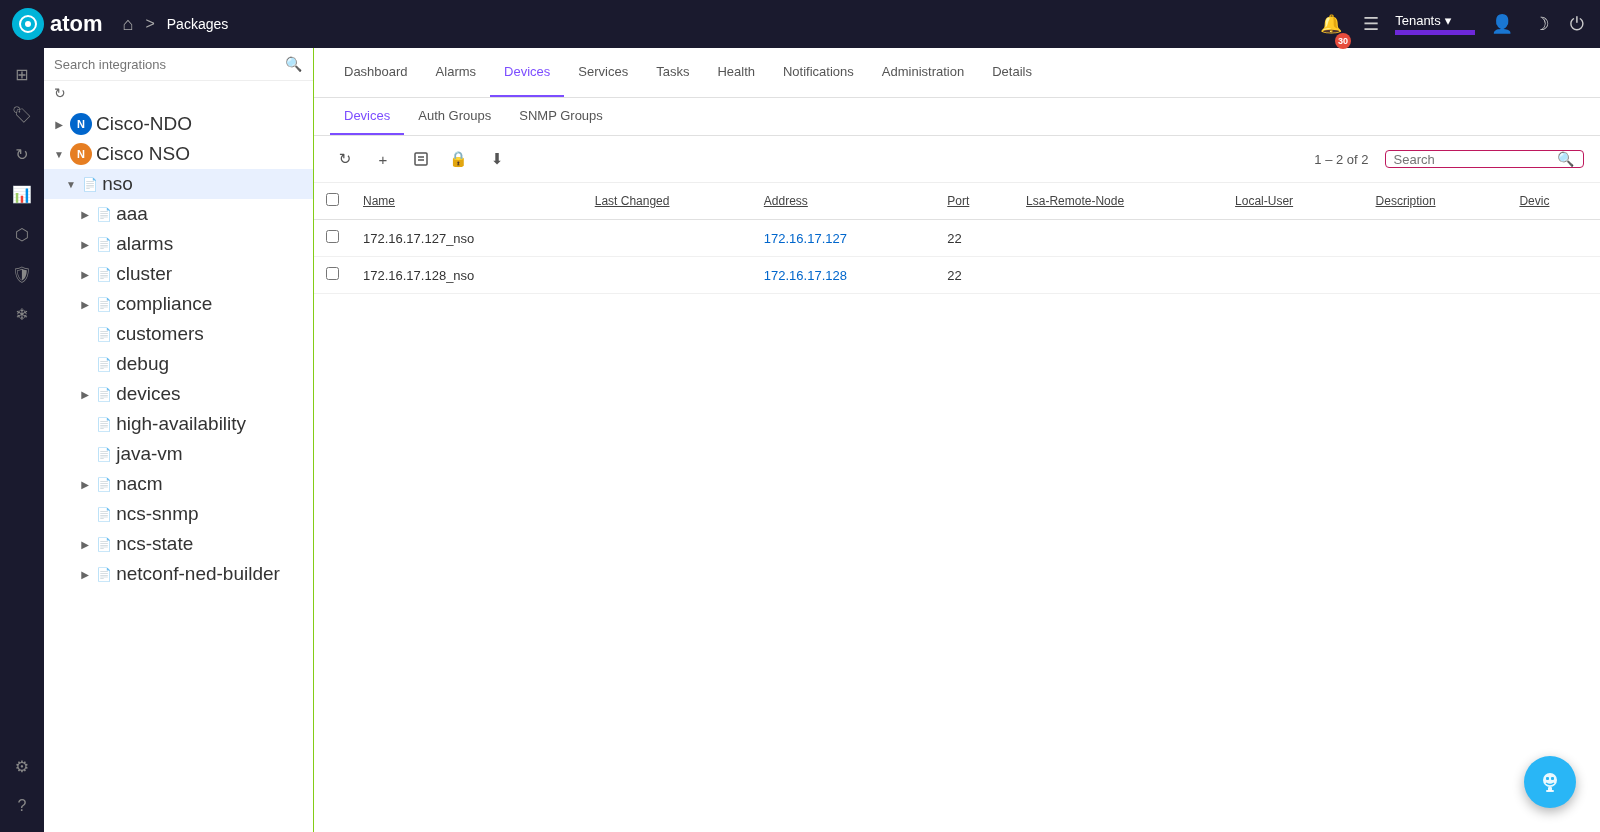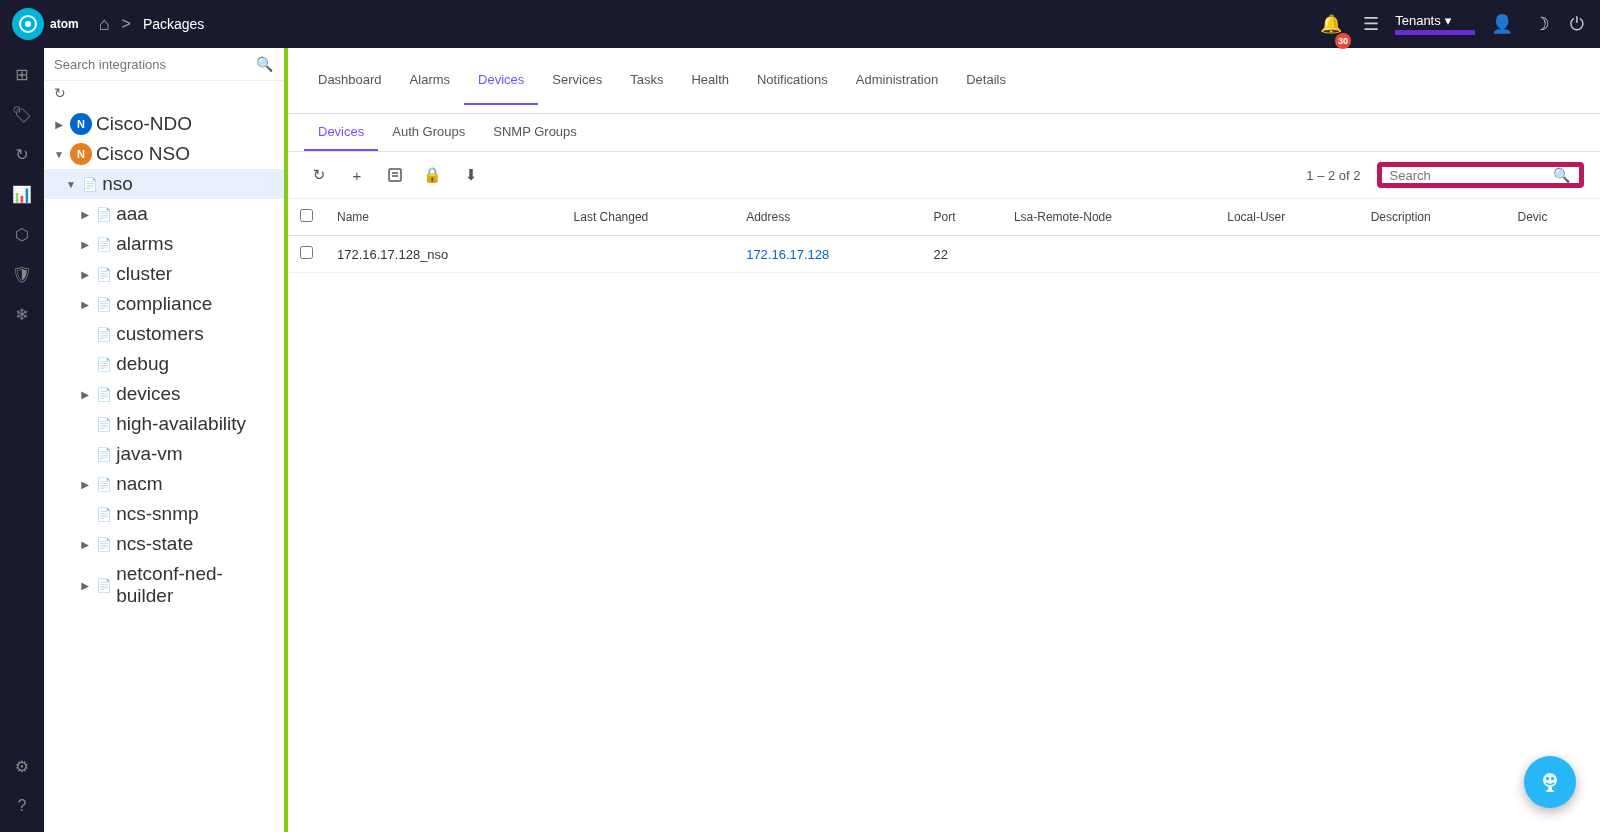--- a/index.html
+++ b/index.html
@@ -3,21 +3,21 @@
   <meta charset="utf-8">
   <style>
     * { box-sizing: border-box; margin: 0; padding: 0; font-family: 'Segoe UI', Arial, sans-serif; }
     body { display: flex; flex-direction: column; height: 832px; width: 1600px; overflow: hidden; background: #f5f5f5; }
 
     
     .topbar {
       display: flex; align-items: center; height: 48px; background: #1a1a2e;
       padding: 0 12px; gap: 12px; flex-shrink: 0; z-index: 100;
     }
-    .topbar-logo { display: flex; align-items: center; gap: 6px; color: white; font-size: 12px; font-weight: bold; margin-right: 8px; }
+    .topbar-logo { display: flex; align-items: center; gap: 6px; color: white; font-size: 22px; font-weight: bold; margin-right: 8px; }
     .topbar-logo-icon { width: 32px; height: 32px; border-radius: 50%; background: #00b4d8; display: flex; align-items: center; justify-content: center; font-size: 16px; font-weight: bold; color: white; }
     .topbar-home { color: #aaa; font-size: 18px; cursor: pointer; }
     .topbar-sep { color: #aaa; }
     .topbar-breadcrumb { color: white; font-size: 14px; }
     .topbar-spacer { flex: 1; }
     .topbar-icon-btn { position: relative; color: #ccc; font-size: 18px; cursor: pointer; padding: 4px; }
     .notif-badge { position: absolute; top: -4px; right: -4px; background: #e74c3c; color: white; font-size: 9px; border-radius: 50%; width: 16px; height: 16px; display: flex; align-items: center; justify-content: center; font-weight: bold; margin-top: 28px; }
     .topbar-tenant { display: flex; align-items: center; gap: 4px; color: white; font-size: 13px; cursor: pointer; border-bottom: 5px solid #6d28d9; padding-bottom: 2px; min-width: 80px; }
 
     
@@ -26,21 +26,21 @@
     
     .icon-sidebar {
       width: 44px; background: #1a1a2e; display: flex; flex-direction: column; align-items: center;
       padding: 8px 0; gap: 4px; flex-shrink: 0;
     }
     .icon-sidebar-item { width: 36px; height: 36px; display: flex; align-items: center; justify-content: center; cursor: pointer; border-radius: 6px; color: #888; font-size: 16px; }
     .icon-sidebar-bottom { margin-top: auto; }
 
     
     .tree-sidebar {
-      width: 244px; background: white; border-right: 4px solid #84cc16;
+      width: 270px; background: white; border-right: 1px solid #84cc16;
       display: flex; flex-direction: column; flex-shrink: 0; overflow: hidden;
     }
     .tree-search { display: flex; align-items: center; padding: 8px 10px; border-bottom: 1px solid #eee; gap: 6px; }
     .tree-search input { flex: 1; border: none; outline: none; font-size: 13px; color: #333; background: transparent; }
     .tree-search-icon { color: #666; font-size: 14px; cursor: pointer; }
     .tree-refresh { padding: 4px 10px; color: #666; font-size: 14px; cursor: pointer; }
     .tree-content { flex: 1; overflow-y: auto; padding: 4px 0; }
 
     
     .tree-item { display: flex; align-items: center; padding: 4px 8px; cursor: pointer; font-size: 13px; color: #333; gap: 4px; }
@@ -49,43 +49,43 @@
     .tree-icon { font-size: 13px; flex-shrink: 0; }
     .tree-label { font-size: 19px; }
     .tree-group-icon { width: 22px; height: 22px; border-radius: 50%; display: flex; align-items: center; justify-content: center; font-size: 11px; font-weight: bold; color: white; flex-shrink: 0; }
     .tree-group-icon.blue { background: #0066cc; }
     .tree-group-icon.orange { background: #e67e22; }
 
     
     .content-area { flex: 1; display: flex; flex-direction: column; overflow: hidden; }
 
     
-    .tabs-row { display: flex; align-items: center; background: white; border-bottom: 1px solid #e0e0e0; padding: 8px 16px; flex-shrink: 0; }
+    .tabs-row { display: flex; align-items: center; background: white; border-bottom: 1px solid #e0e0e0; padding: 0 16px; flex-shrink: 0; }
     .tab { padding: 16px 14px; font-size: 13px; color: #555; cursor: pointer; border-bottom: 2px solid transparent; white-space: nowrap; }
     .tab.active { color: #7c4dff; border-bottom: 2px solid #7c4dff; font-weight: 500; }
 
     
     .subtabs-row { display: flex; align-items: center; background: white; border-bottom: 1px solid #e0e0e0; padding: 0 16px; flex-shrink: 0; }
     .subtab { padding: 10px 14px; font-size: 13px; color: #555; cursor: pointer; border-bottom: 2px solid transparent; }
     .subtab.active { color: #7c4dff; border-bottom: 2px solid #7c4dff; }
 
     
     .toolbar { display: flex; align-items: center; padding: 8px 16px; background: white; border-bottom: 1px solid #eee; gap: 8px; flex-shrink: 0; }
     .toolbar-btn { width: 30px; height: 30px; display: flex; align-items: center; justify-content: center; cursor: pointer; color: #555; font-size: 15px; border-radius: 4px; }
     .toolbar-spacer { flex: 1; }
     .toolbar-count { font-size: 13px; color: #555; margin-right: 8px; }
-    .toolbar-search { display: flex; align-items: center; border: 5px solid #be185d; border-radius: 4px; padding: 0 8px; gap: 4px; background: white; }
+    .toolbar-search { display: flex; align-items: center; border: 1px solid #be185d; border-radius: 4px; padding: 0 8px; gap: 4px; background: white; }
     .toolbar-search input { border: none; outline: none; font-size: 13px; width: 160px; }
     .toolbar-search-icon { color: #666; font-size: 14px; cursor: pointer; }
 
     
     .table-container { flex: 1; overflow: auto; background: white; }
     table { width: 100%; border-collapse: collapse; font-size: 13px; }
     thead tr { border-bottom: 1px solid #e0e0e0; }
-    thead th { padding: 10px 12px; text-align: left; font-weight: 500; color: #444; font-size: 12px; white-space: nowrap; }
+    thead th { padding: 10px 12px; text-align: left; font-weight: 500; color: #444; font-size: 12px; white-space: nowrap; text-decoration: underline; }
     tbody tr { border-bottom: 1px solid #f0f0f0; }
     tbody td { padding: 10px 12px; color: #333; font-size: 13px; }
     .td-link { color: #0066cc; cursor: pointer; }
     .checkbox-cell { width: 36px; }
     input[type="checkbox"] { cursor: pointer; }
 
     
     .chatbot-btn { position: fixed; bottom: 24px; right: 24px; width: 52px; height: 52px; border-radius: 50%; background: #29b6f6; display: flex; align-items: center; justify-content: center; cursor: pointer; box-shadow: 0 4px 12px rgba(0,0,0,0.3); font-size: 22px; color: white; z-index: 999; }
 
     
@@ -301,20 +301,31 @@
             <th>Port</th>
             <th>Lsa-Remote-Node</th>
             <th>Local-User</th>
             <th>Description</th>
             <th>Devic</th>
           </tr>
         </thead>
         <tbody id="table-body">
           <tr>
             <td class="checkbox-cell"><input type="checkbox" style=""></td>
+            <td>172.16.17.127_nso</td>
+            <td></td>
+            <td class="td-link">172.16.17.127</td>
+            <td>22</td>
+            <td></td>
+            <td></td>
+            <td></td>
+            <td></td>
+          </tr>
+          <tr>
+            <td class="checkbox-cell"><input type="checkbox" style=""></td>
             <td>172.16.17.128_nso</td>
             <td></td>
             <td class="td-link">172.16.17.128</td>
             <td>22</td>
             <td></td>
             <td></td>
             <td></td>
             <td></td>
           </tr>
         </tbody>

